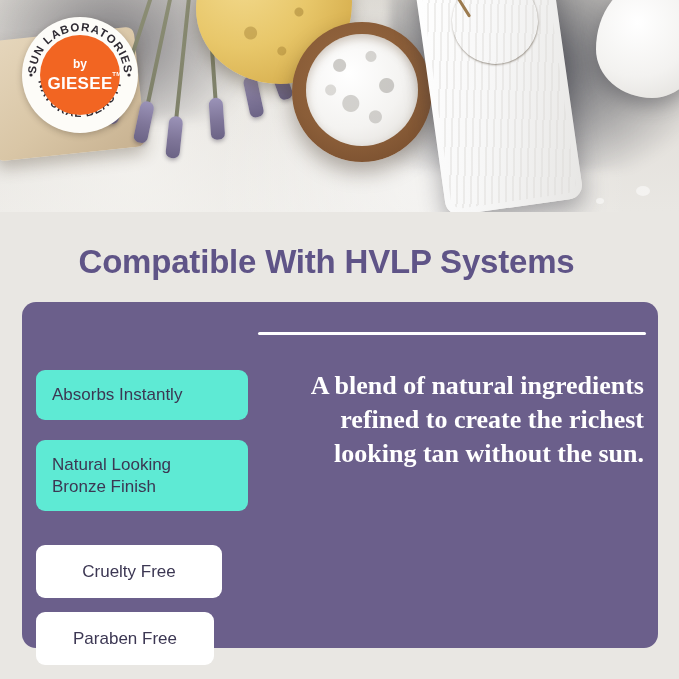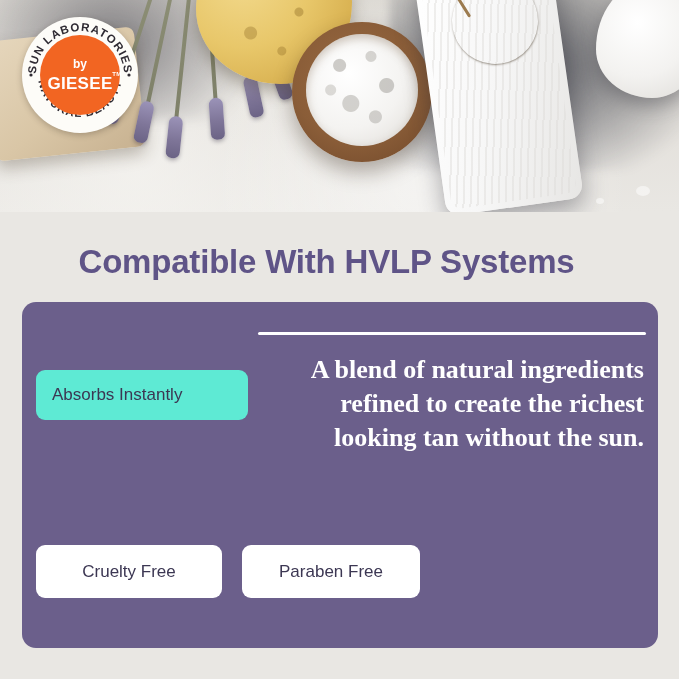--- a/index.html
+++ b/index.html
@@ -264,37 +264,38 @@
     letter-spacing: 0.4px;
     padding-right: 6px;
   }
   .rule {
     margin-top: 14px;
     height: 3px;
     background: #ffffff;
     border-radius: 2px;
   }
   .blurb {
-    margin-top: 18px;
+    margin-top: 34px;
     text-align: right;
     color: #ffffff;
     font-family: "Liberation Serif", serif;
     font-weight: 700;
     font-size: 26px;
     line-height: 1.3;
     padding-right: 2px;
   }
 
   
   .bottom-row {
     position: absolute;
     left: 14px; top: 243px;
     width: 608px;
     display: flex;
-    gap: 20px;
+    gap: 14px;
+    flex-direction: column;
   }
   .pill {
     background: #ffffff;
     border-radius: 9px;
     color: #3c3753;
     font-size: 17px;
     height: 53px;
     display: flex;
     align-items: center;
     justify-content: center;
@@ -378,20 +379,24 @@
   </div>
 
   <div class="headline">Compatible With HVLP Systems</div>
 
   <div class="panel">
 
     <div class="left-col">
       <div class="card card-tall">
         <span>Absorbs Instantly</span>
       </div>
+      <div class="card card-tall">
+        <span class="multiline" style="white-space:pre-line;">Natural Looking
+Bronze Finish</span>
+      </div>
     </div>
 
     <div class="right-col">
       <div class="rule"></div>
       <div class="blurb">A blend of natural ingredients refined to create the richest looking tan without the sun.</div>
     </div>
 
     <div class="bottom-row">
       <div class="pill pill-1">
         <span>Cruelty Free</span>

